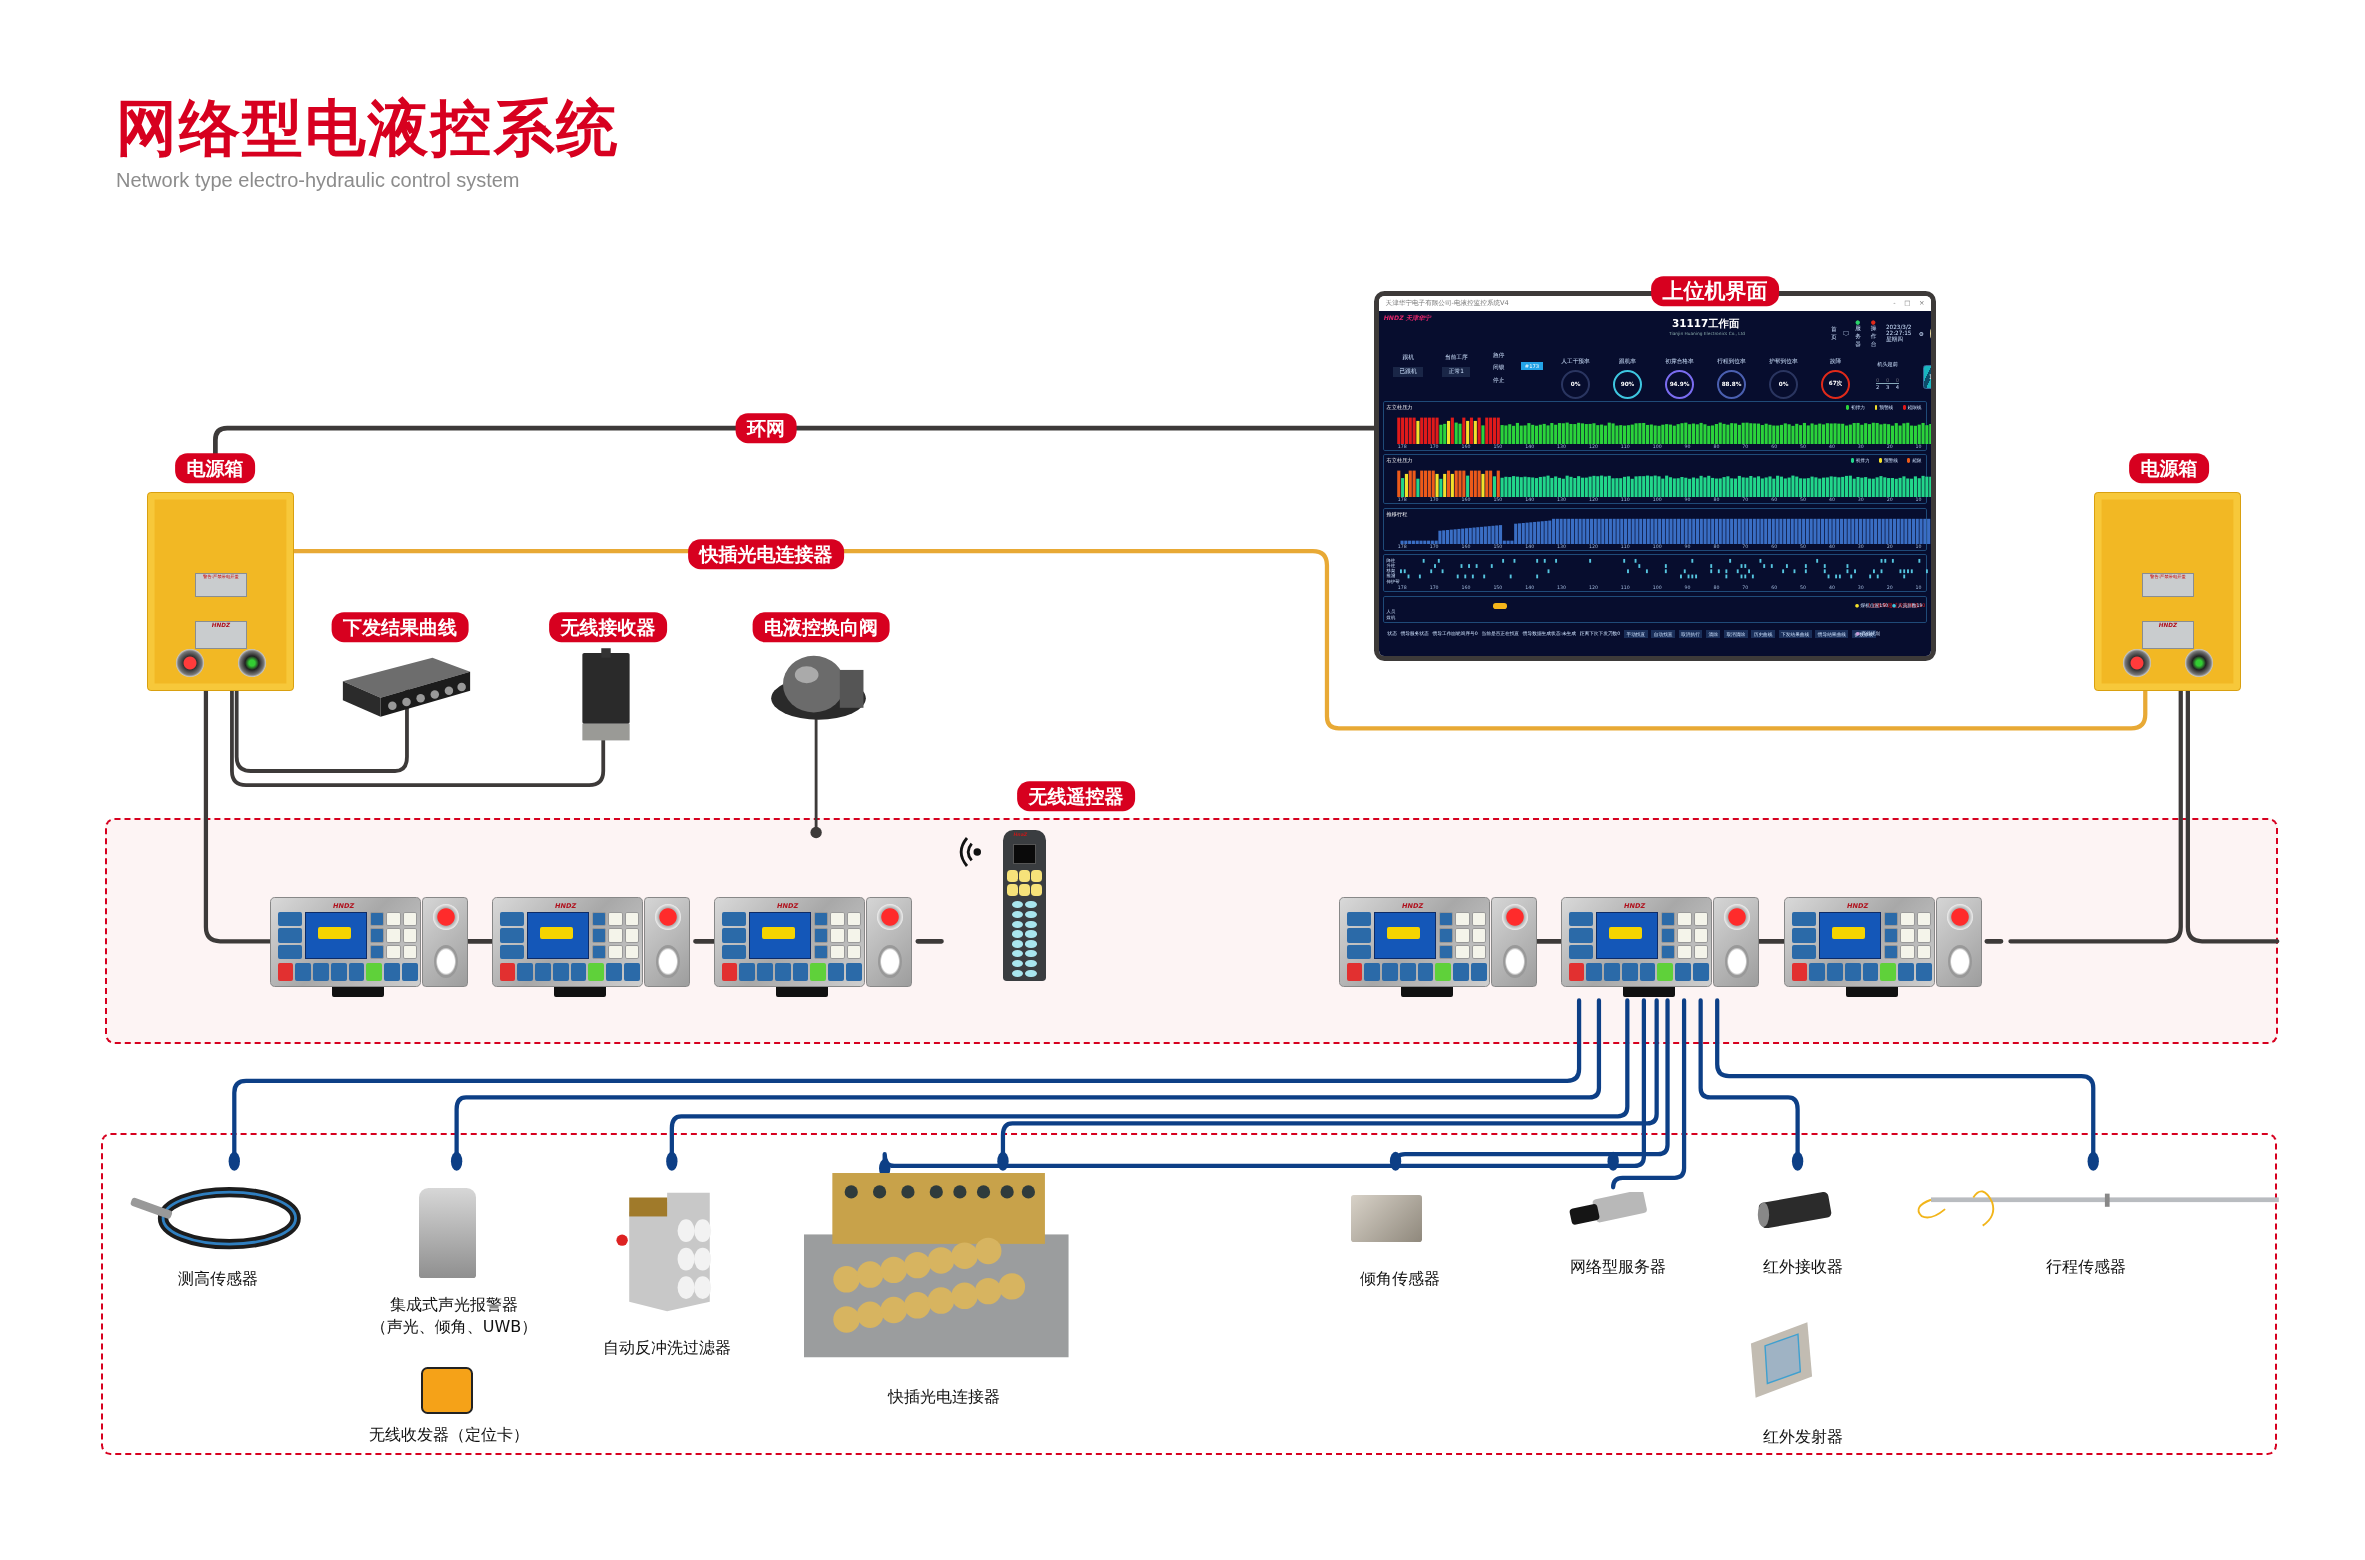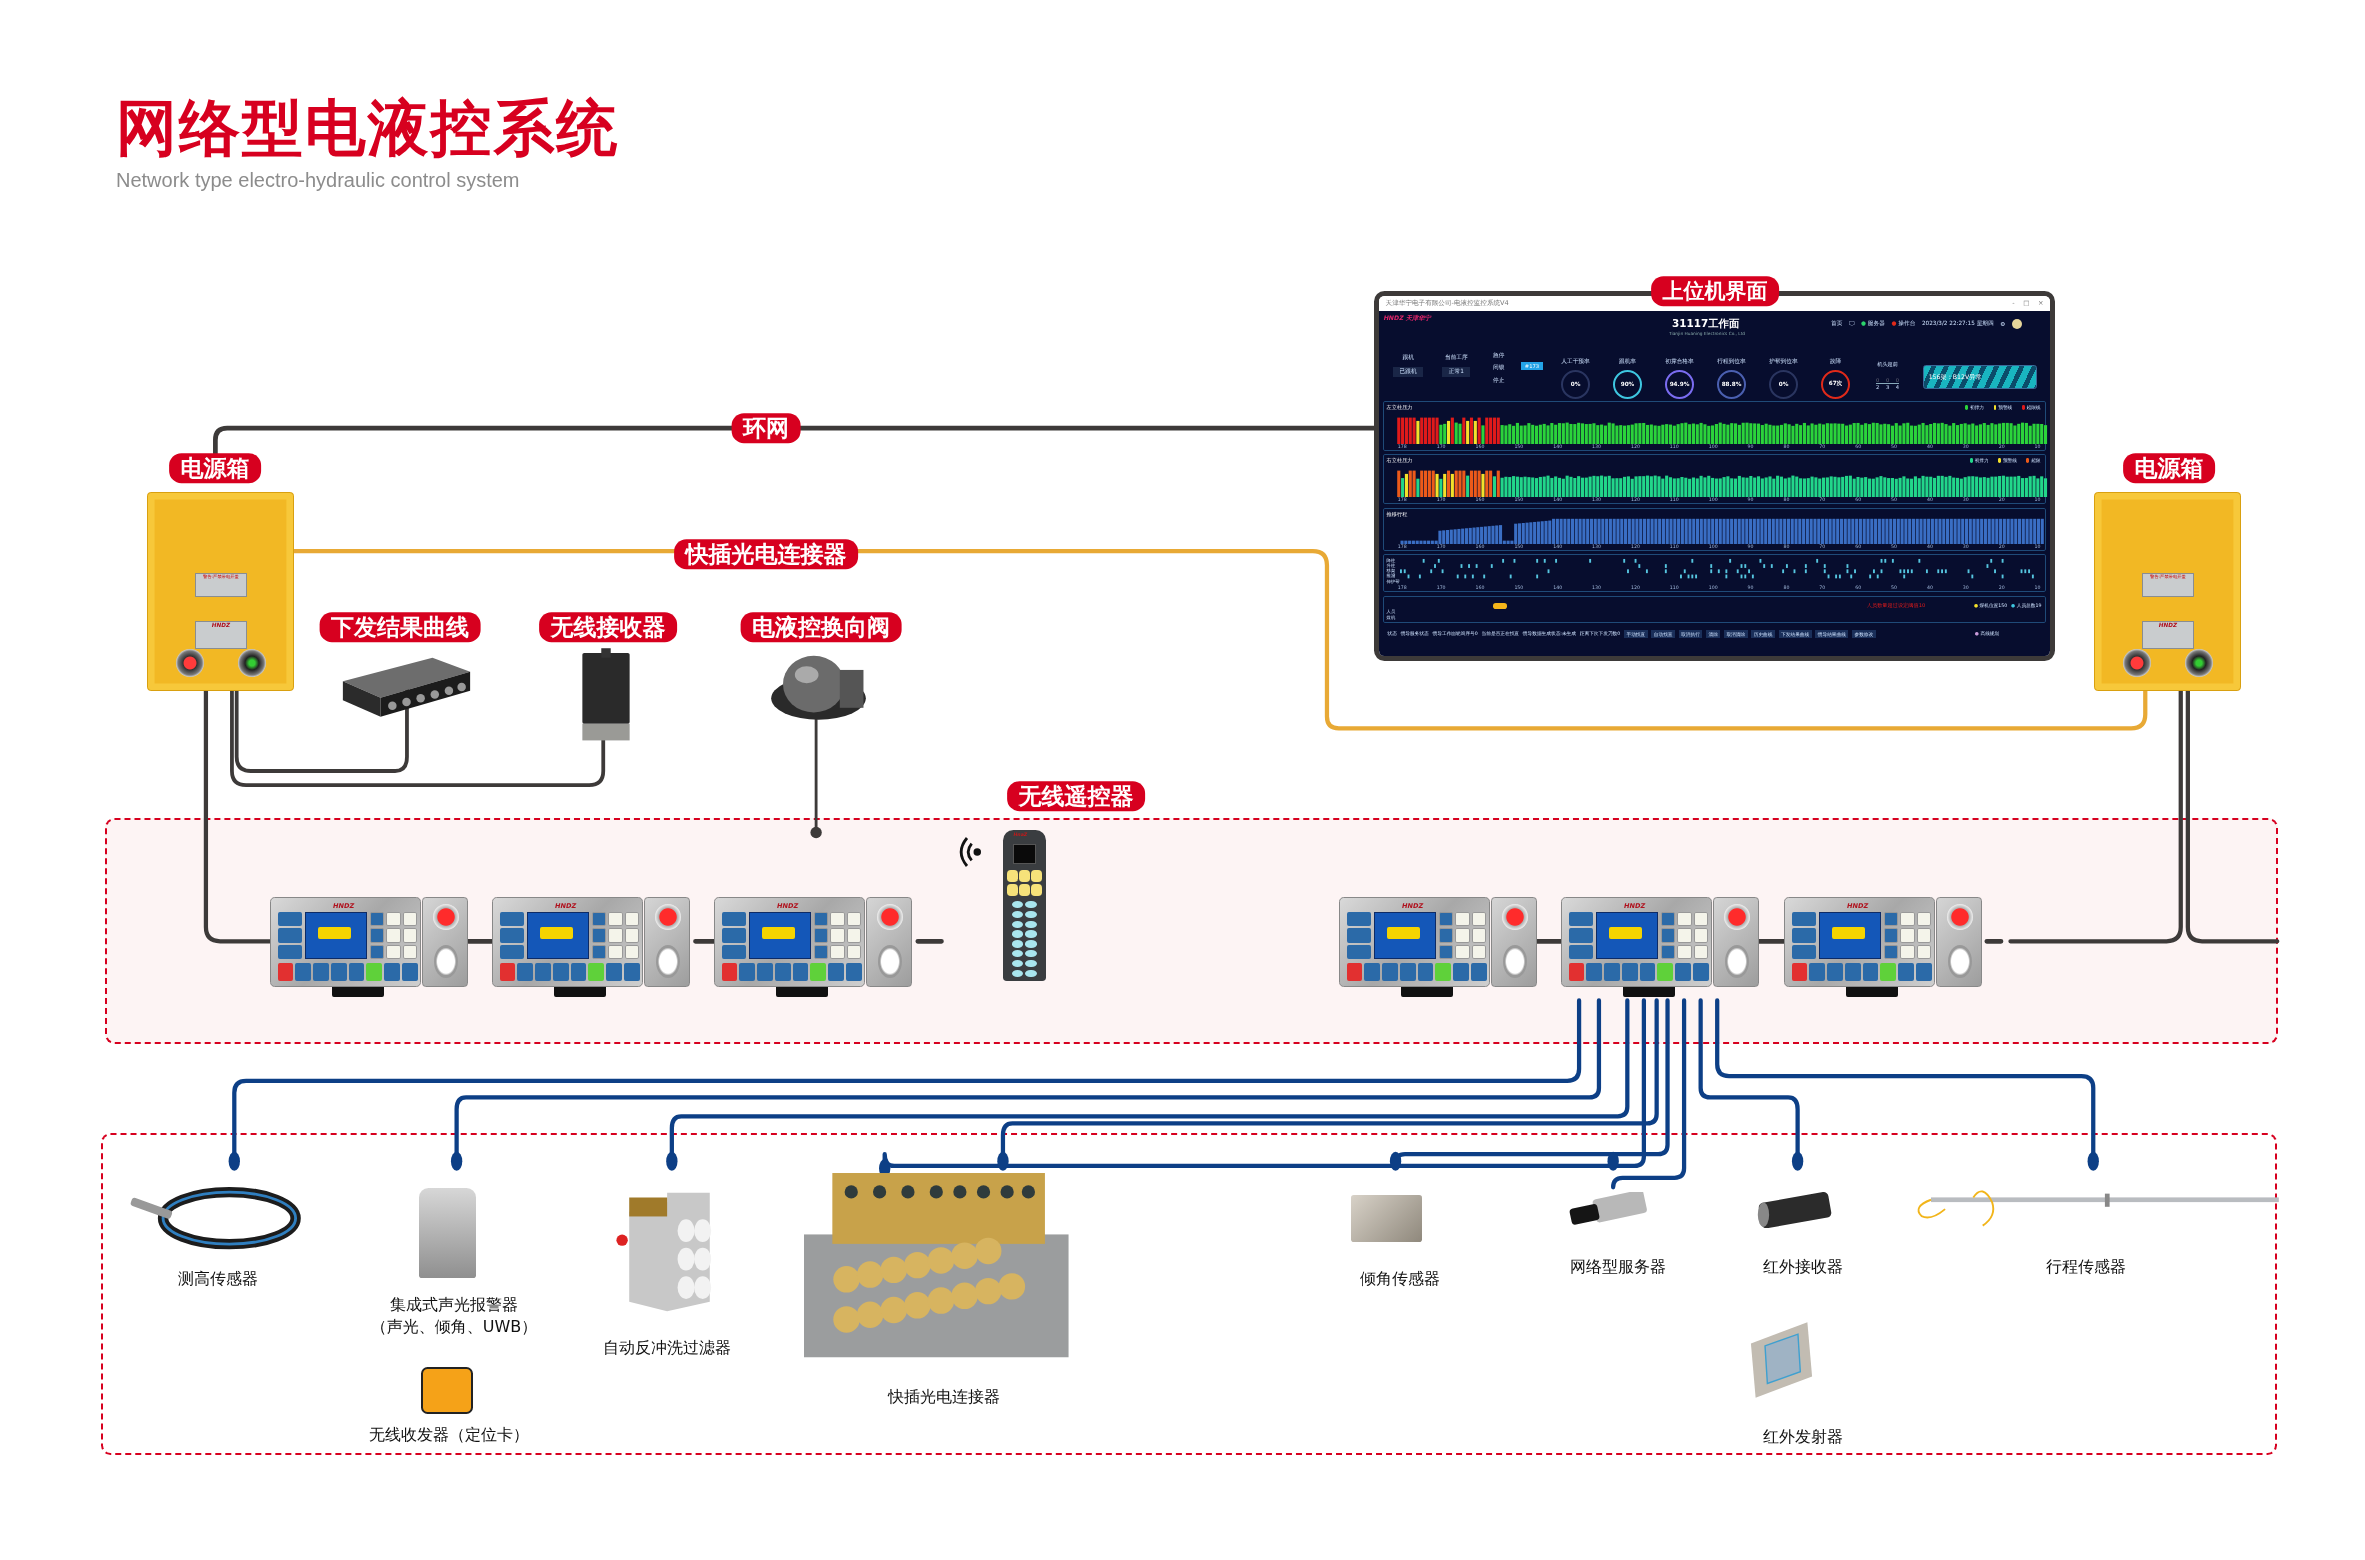--- a/index.html
+++ b/index.html
@@ -2,37 +2,37 @@
 <html style="font-size:7.6px"><head>
 <meta charset="utf-8">
 <style>
   *{box-sizing:border-box;margin:0;padding:0}
   html,body{width:2381px;height:1560px;background:#ffffff;overflow:hidden}
   body{position:relative;font-family:"DejaVu Sans","Liberation Sans",sans-serif;color:#222}
   .abs{position:absolute}
   #title{left:116px;top:97px;font-size:61px;font-weight:bold;color:#d7001f;letter-spacing:1.9px;line-height:1}
   #subtitle{left:116px;top:170px;font-size:20px;color:#8c8c8c;font-family:"Liberation Sans",sans-serif;line-height:1}
 
-  .pill{position:absolute;background:#d7001f;color:#fff;border-radius:12.3px;font-size:23px;font-weight:bold;
+  .pill{position:absolute;background:#d7001f;color:#fff;border-radius:12.3px;font-size:19px;font-weight:bold;
         padding:2.8px 11.4px;line-height:24px;white-space:nowrap;transform:translate(-50%,-50%);z-index:5}
   .caption{position:absolute;font-size:16px;color:#111;white-space:nowrap;transform:translateX(-50%);text-align:center;line-height:1.4}
 
   svg#wires{position:absolute;left:0;top:0;z-index:1}
   .zone{position:absolute;border:2.8px dashed #d7001f;border-radius:9.5px;z-index:0}
   #zone-ctrl{left:105px;top:818px;width:2173px;height:226px;background:#fdf4f4}
   #zone-sens{left:101px;top:1133px;width:2176px;height:322px;background:#fff}
 
   
   .pbox{position:absolute;width:147px;height:199px;background:#f2b824;border:1.4px solid #d9a010;border-radius:3.8px;z-index:3;
         box-shadow:inset 0 0 0 6.6px #f7c83a}
   .pbox .plate{position:absolute;left:47px;width:52px;height:24px;background:#c9ccce;border:0.9px solid #8a8d90;font-size:4.3px;color:#c00;text-align:center;line-height:6.6px}
   .pbox .lamp{position:absolute;width:28px;height:28px;border-radius:50%;background:radial-gradient(#ff3b3b 30%,#333 35%,#777 60%,#ccc 70%);top:156px}
 
   
-  #monitor{position:absolute;left:1374px;top:291px;width:681px;height:370px;border:5.7px solid #3d3a39;border-radius:10.4px;background:#fff;z-index:3;overflow:hidden}
+  #monitor{position:absolute;left:1374px;top:291px;width:562px;height:370px;border:5.7px solid #3d3a39;border-radius:10.4px;background:#fff;z-index:3;overflow:hidden}
   #scr-titlebar{height:15px;background:#fff;font-size:6.6px;color:#777;padding:2.8px 6.6px;display:flex;justify-content:space-between}
   #scr{position:absolute;left:0;top:15px;right:0;bottom:0;background:#070d2e;color:#cfe3ff;font-size:6.2px}
   .gauge{position:absolute;top:47px;width:33px;text-align:center}
   .gauge .lbl{font-size:5.7px;color:#cfe3ff;margin-bottom:3.8px}
   .gauge .ring{width:29px;height:29px;border-radius:50%;border:2.4px solid #2a3560;margin:0 auto;display:flex;align-items:center;justify-content:center;font-size:5.7px;font-weight:bold;color:#fff}
   .panel{position:absolute;left:3.8px;right:3.8px;border:0.5px solid #1f4a78;border-radius:1.9px}
   .panel .ptitle{position:absolute;left:2.8px;top:1.9px;font-size:5.2px;color:#fff}
   .ticks{position:absolute;left:14px;right:4.7px;bottom:0.9px;display:flex;justify-content:space-between;font-size:4.7px;color:#9fb6d9}
   .legend{position:absolute;right:4.7px;top:1.9px;font-size:4.7px;display:flex;gap:9.5px}
   .legend span::before{content:"";display:inline-block;width:2.8px;height:4.7px;border-radius:1.4px;background:var(--c);margin-right:1.9px;vertical-align:middle}

